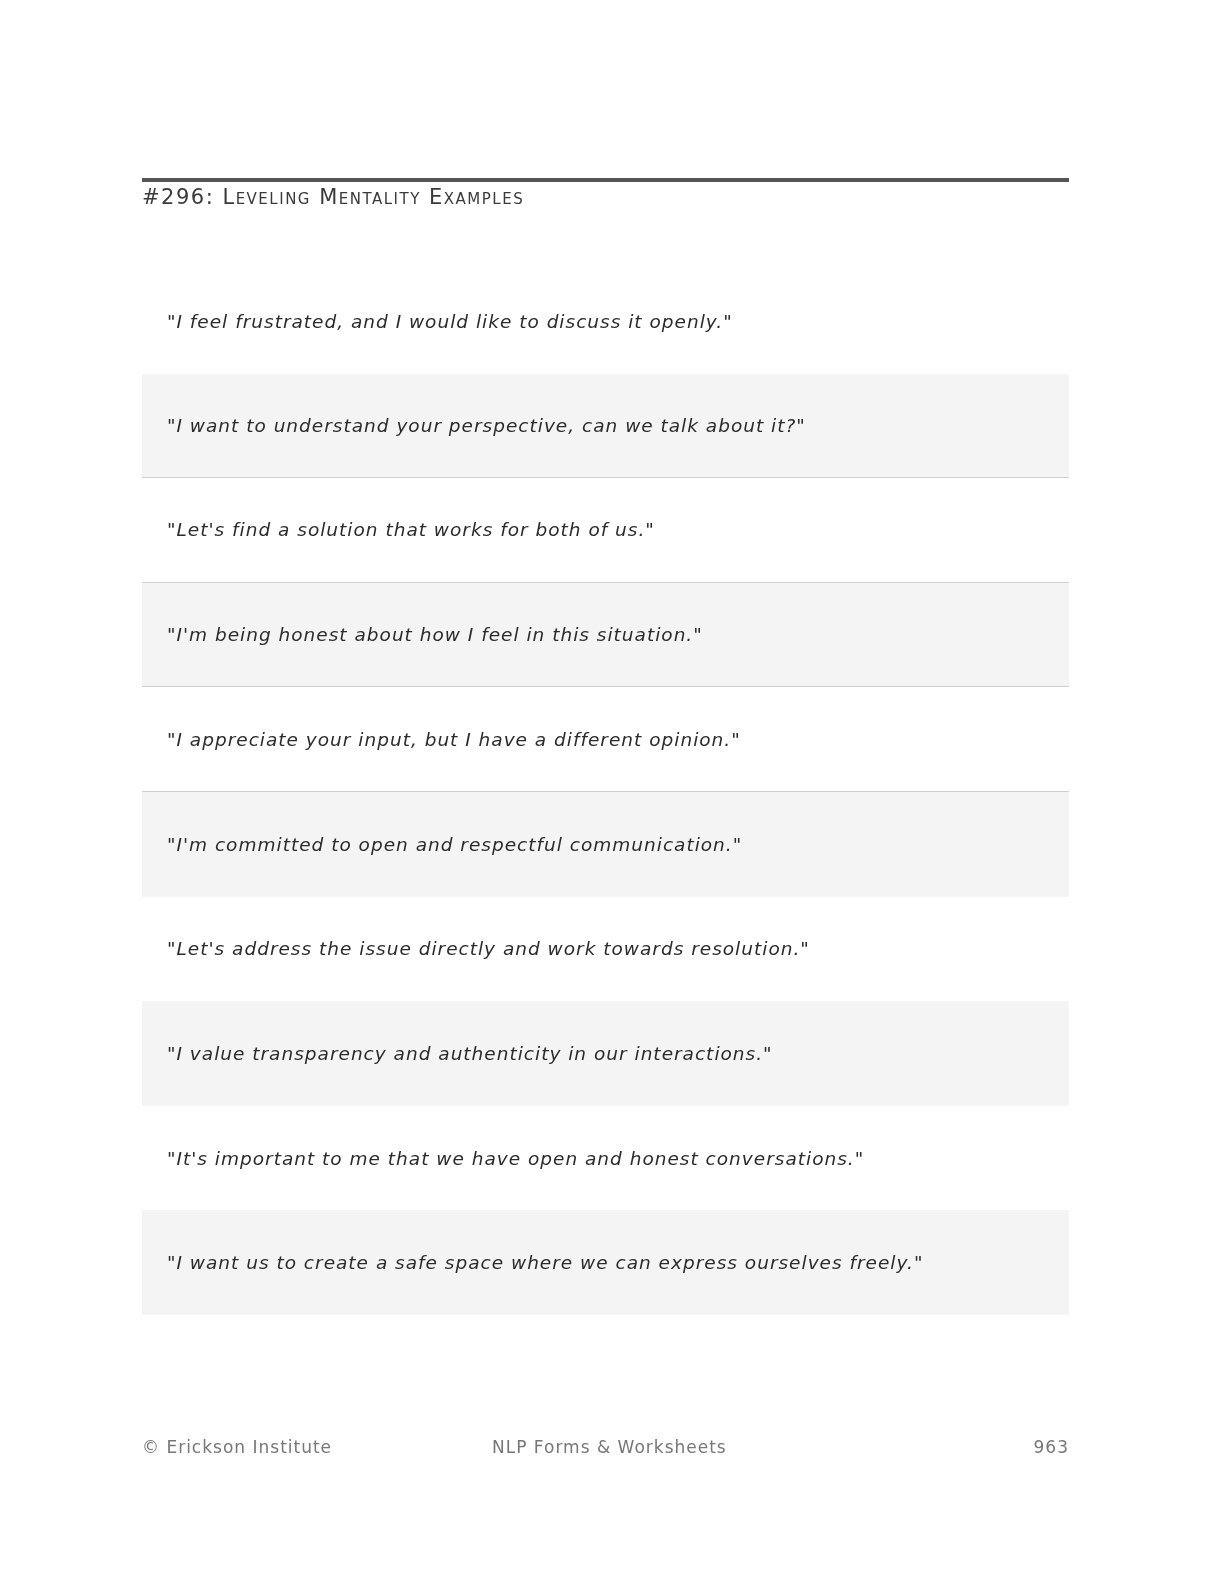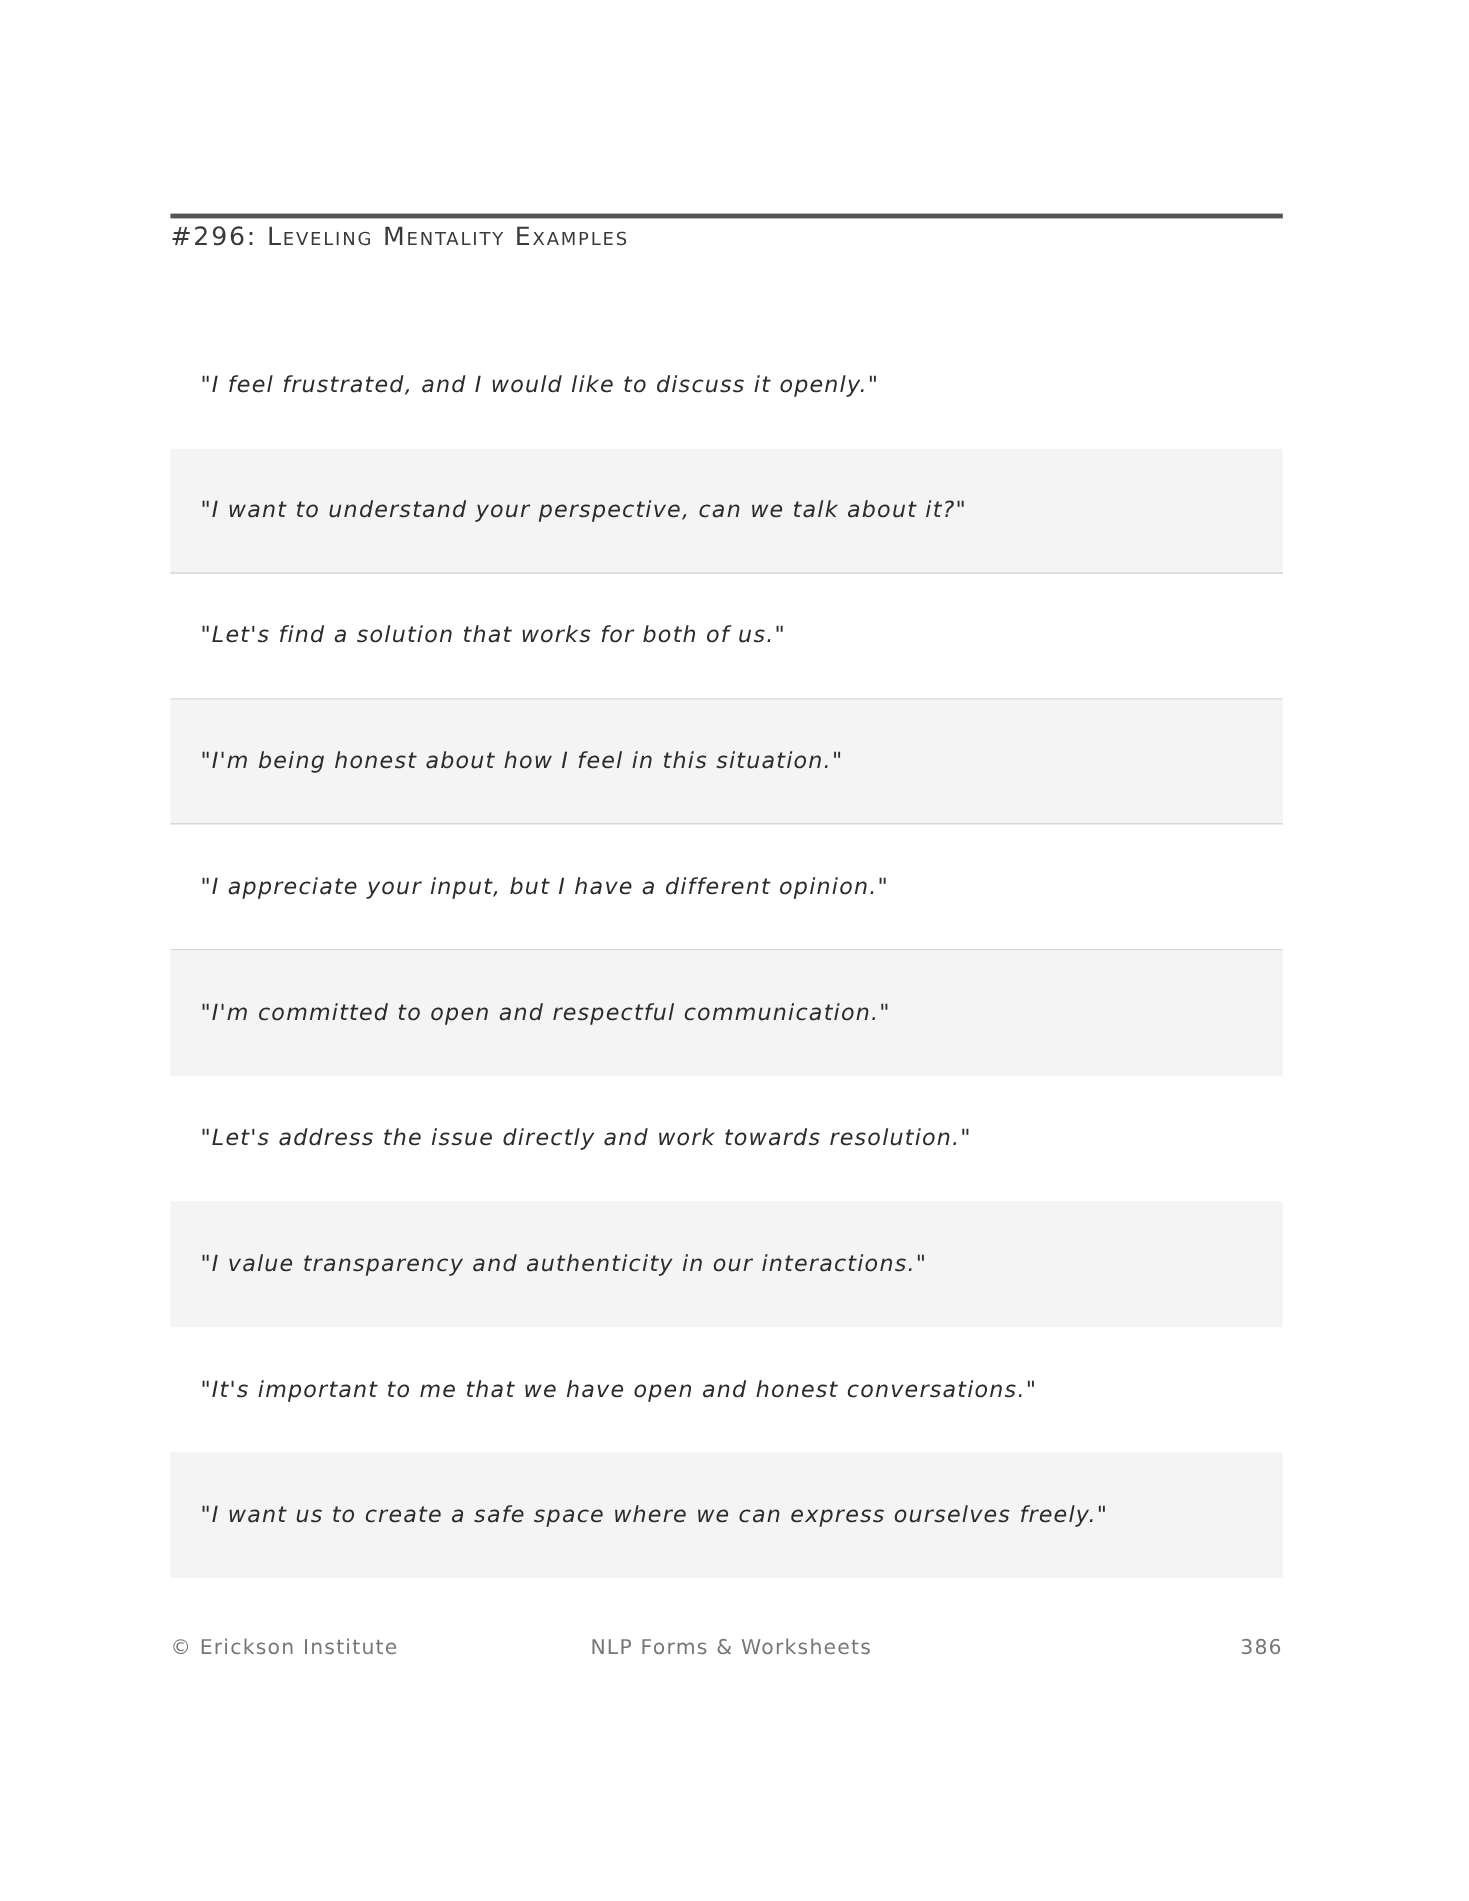--- a/index.html
+++ b/index.html
@@ -22,21 +22,21 @@
     }
     .row {
       box-sizing: border-box; height: 104.6px; display: flex; align-items: center;
       padding-left: 25px;
       font-style: italic; font-size: 18.5px; letter-spacing: 1px; color: #2b2b2b;
       font-family: "DejaVu Sans", sans-serif; white-space: nowrap;
     }
     .row.shaded { background: #f4f4f4; }
     .row.bordered { border-bottom: 1px solid #cfcfcf; }
     .footer {
-      position: absolute; top: 1363px; font-size: 17px; letter-spacing: 1px;
+      position: absolute; top: 1437px; font-size: 17px; letter-spacing: 1px;
       color: #777777; font-family: "DejaVu Sans", sans-serif; white-space: nowrap;
     }
     .footer.left { left: 142px; }
     .footer.center { left: 492px; }
     .footer.right { right: 155px; }
   </style>
 </head>
 <body>
 
 <div class="rule"></div>
@@ -70,13 +70,13 @@
   <div class="row">
       <span>"It's important to me that we have open and honest conversations."</span>
     </div>
   <div class="row shaded">
       <span>"I want us to create a safe space where we can express ourselves freely."</span>
     </div>
 </div>
 
 <div class="footer left">© Erickson Institute</div>
 <div class="footer center">NLP Forms &amp; Worksheets</div>
-<div class="footer right">386</div>
+<div class="footer right">963</div>
 
 </body></html>

